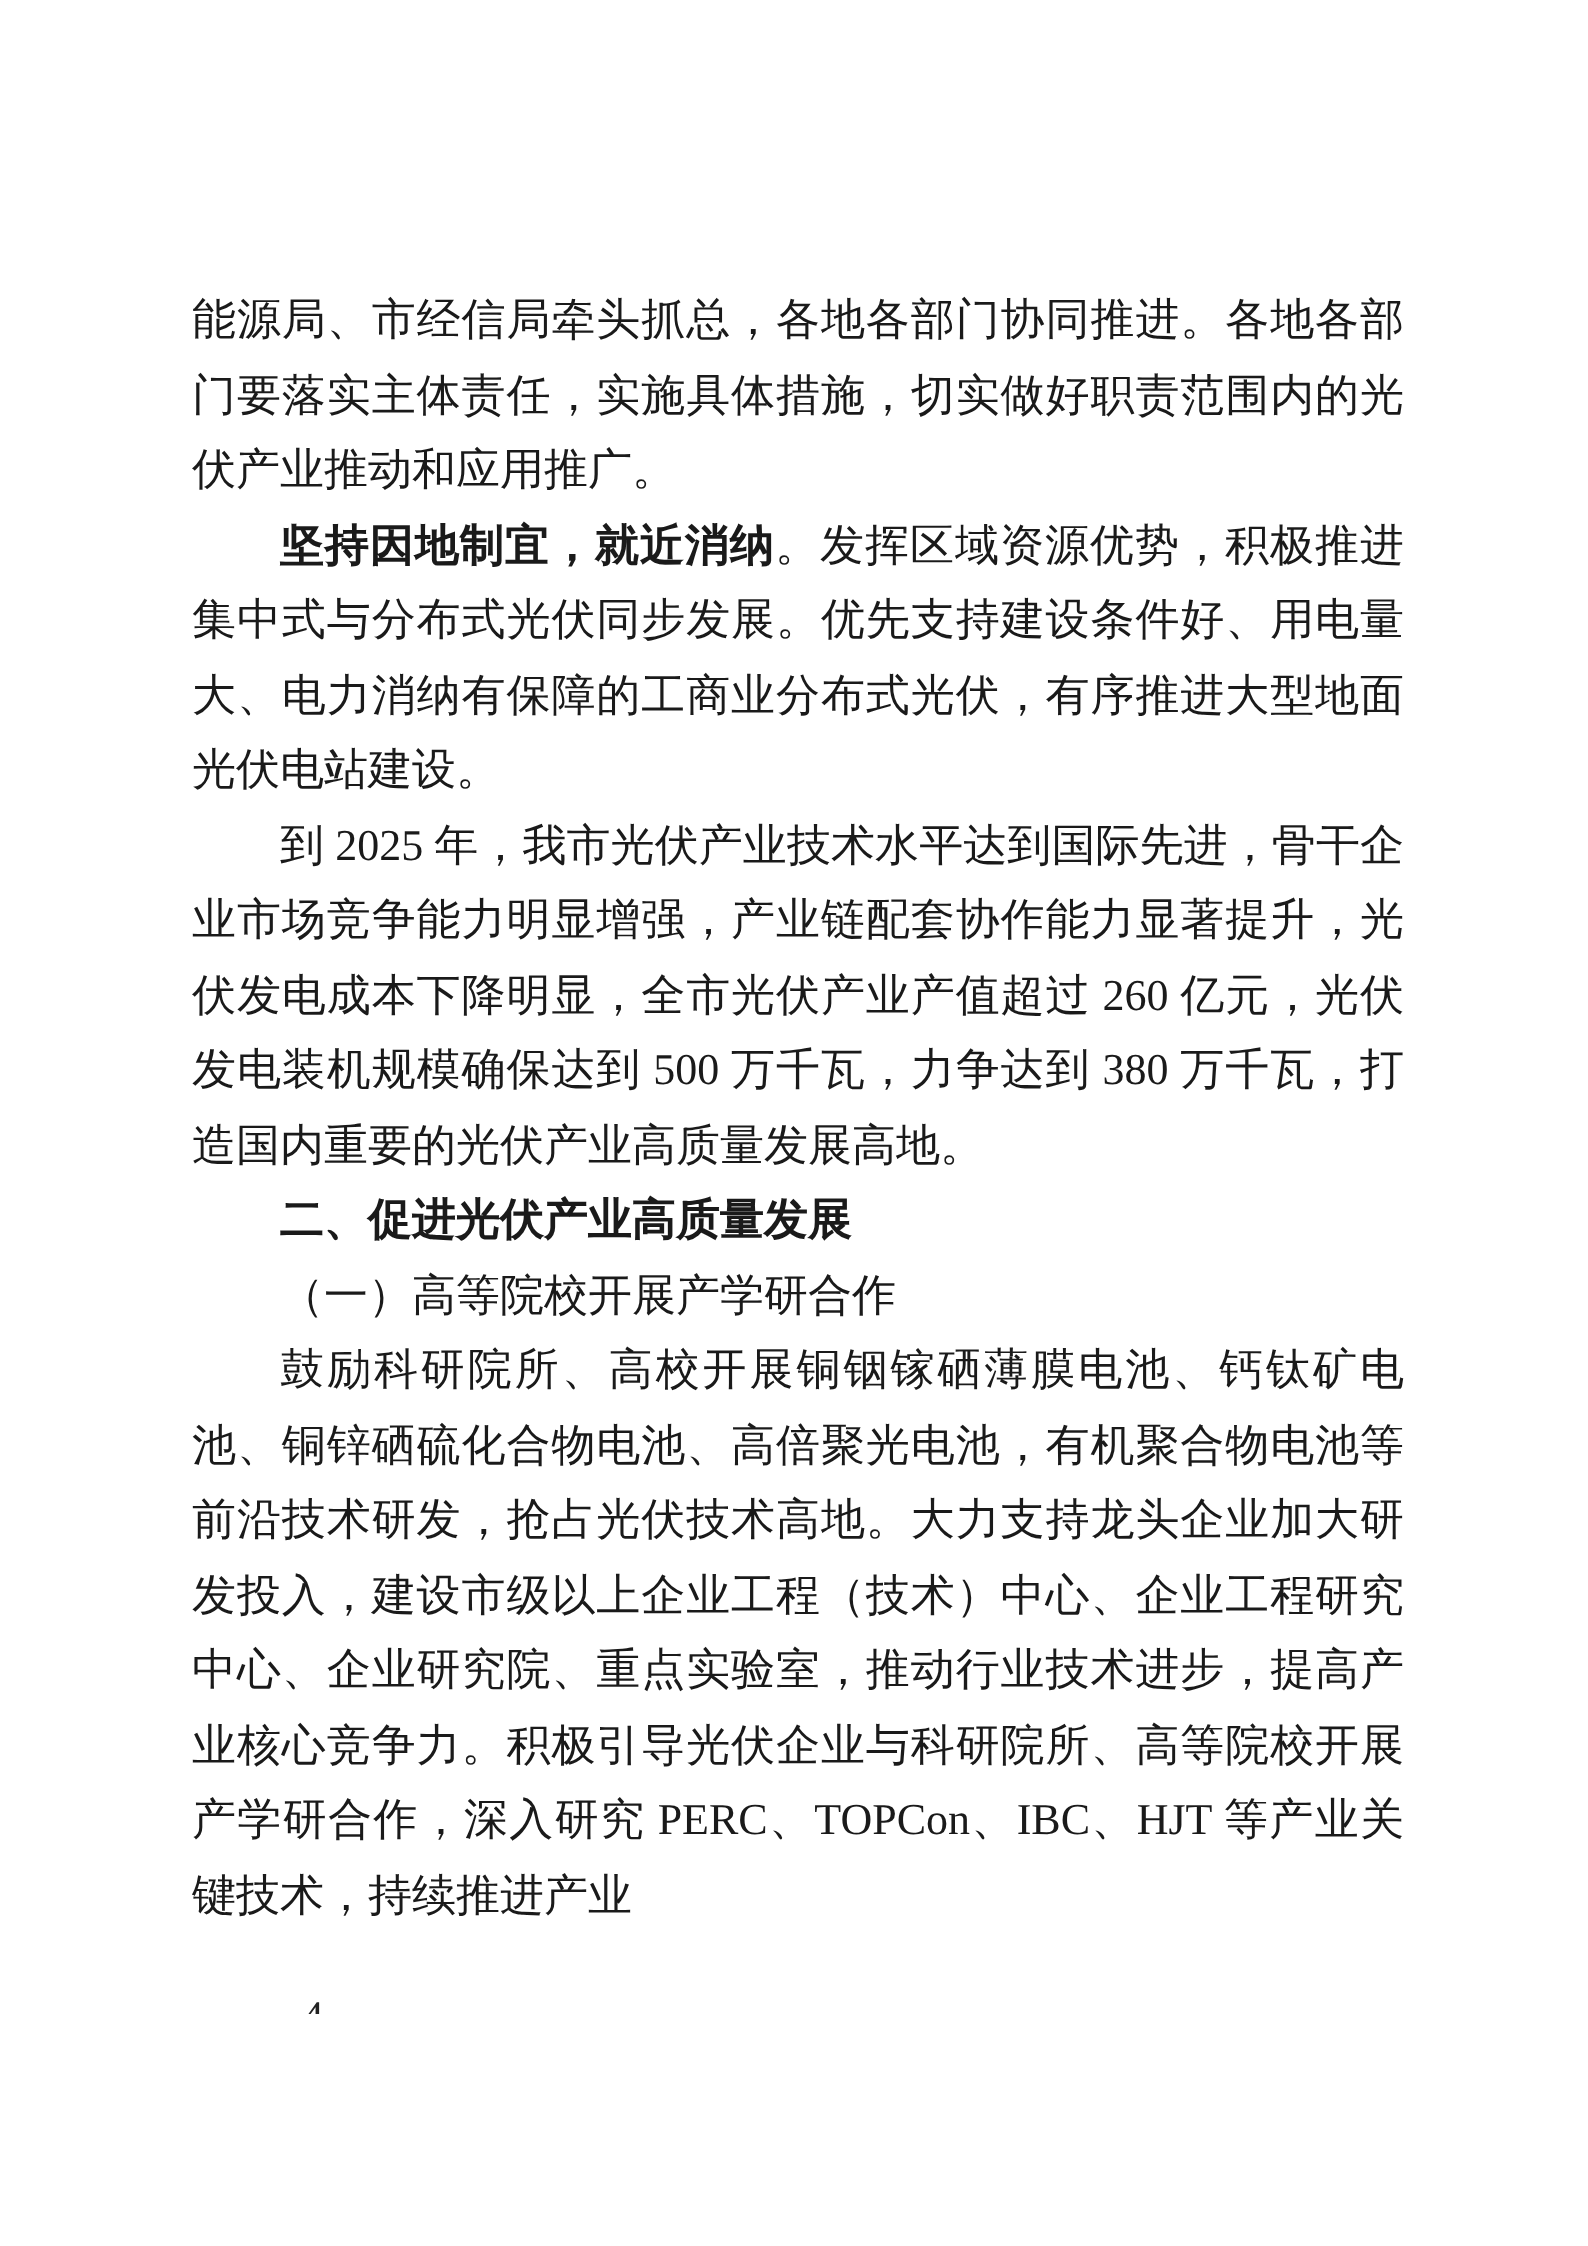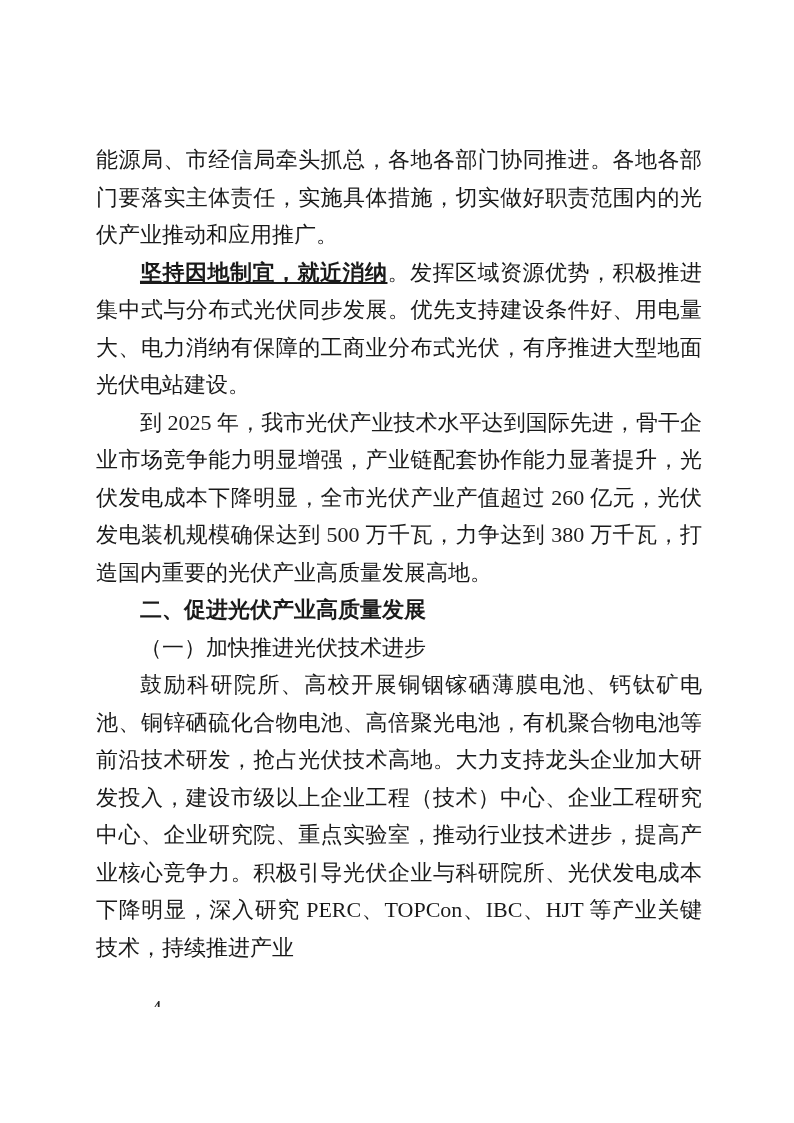--- a/index.html
+++ b/index.html
@@ -31,21 +31,20 @@
     color: #1a1a1a;
   }
   .para {
     text-indent: 2em;
   }
   .para.no-indent {
     text-indent: 0;
   }
   .bold-lead {
     font-weight: bold;
-    text-decoration: underline;
   }
   .heading-kaiti {
     text-indent: 2em;
     text-align: left !important;
   }
   .heading-bold {
     text-indent: 2em;
     text-align: right;
     font-weight: bold;
     font-family: "Liberation Sans", "DejaVu Sans", sans-serif;
@@ -70,20 +69,20 @@
 
     <p class="para no-indent">能源局、市经信局牵头抓总，各地各部门协同推进。各地各部门要落实主体责任，实施具体措施，切实做好职责范围内的光伏产业推动和应用推广。</p>
 
     <p class="para"><span class="bold-lead">坚持因地制宜，就近消纳</span><span>。发挥区域资源优势，积极推进集中式与分布式光伏同步发展。优先支持建设条件好、用电量大、电力消纳有保障的工商业分布式光伏，有序推进大型地面光伏电站建设。</span></p>
 
 
     <p class="para">到 2025 年，我市光伏产业技术水平达到国际先进，骨干企业市场竞争能力明显增强，产业链配套协作能力显著提升，光伏发电成本下降明显，全市光伏产业产值超过 260 亿元，光伏发电装机规模确保达到 500 万千瓦，力争达到 380 万千瓦，打造国内重要的光伏产业高质量发展高地。</p>
 
     <p class="heading-bold">二、促进光伏产业高质量发展</p>
 
-    <p class="heading-kaiti">（一）加快推进光伏技术进步</p>
+    <p class="heading-kaiti">（一）高等院校开展产学研合作</p>
 
-    <p class="para">鼓励科研院所、高校开展铜铟镓硒薄膜电池、钙钛矿电池、铜锌硒硫化合物电池、高倍聚光电池，有机聚合物电池等前沿技术研发，抢占光伏技术高地。大力支持龙头企业加大研发投入，建设市级以上企业工程（技术）中心、企业工程研究中心、企业研究院、重点实验室，推动行业技术进步，提高产业核心竞争力。积极引导光伏企业与科研院所、光伏发电成本下降明显，深入研究 PERC、TOPCon、IBC、HJT 等产业关键技术，持续推进产业</p>
+    <p class="para">鼓励科研院所、高校开展铜铟镓硒薄膜电池、钙钛矿电池、铜锌硒硫化合物电池、高倍聚光电池，有机聚合物电池等前沿技术研发，抢占光伏技术高地。大力支持龙头企业加大研发投入，建设市级以上企业工程（技术）中心、企业工程研究中心、企业研究院、重点实验室，推动行业技术进步，提高产业核心竞争力。积极引导光伏企业与科研院所、高等院校开展产学研合作，深入研究 PERC、TOPCon、IBC、HJT 等产业关键技术，持续推进产业</p>
 
   </div>
 
   <div class="page-footer">— 4 —</div>
 </div>
 
 </body></html>

